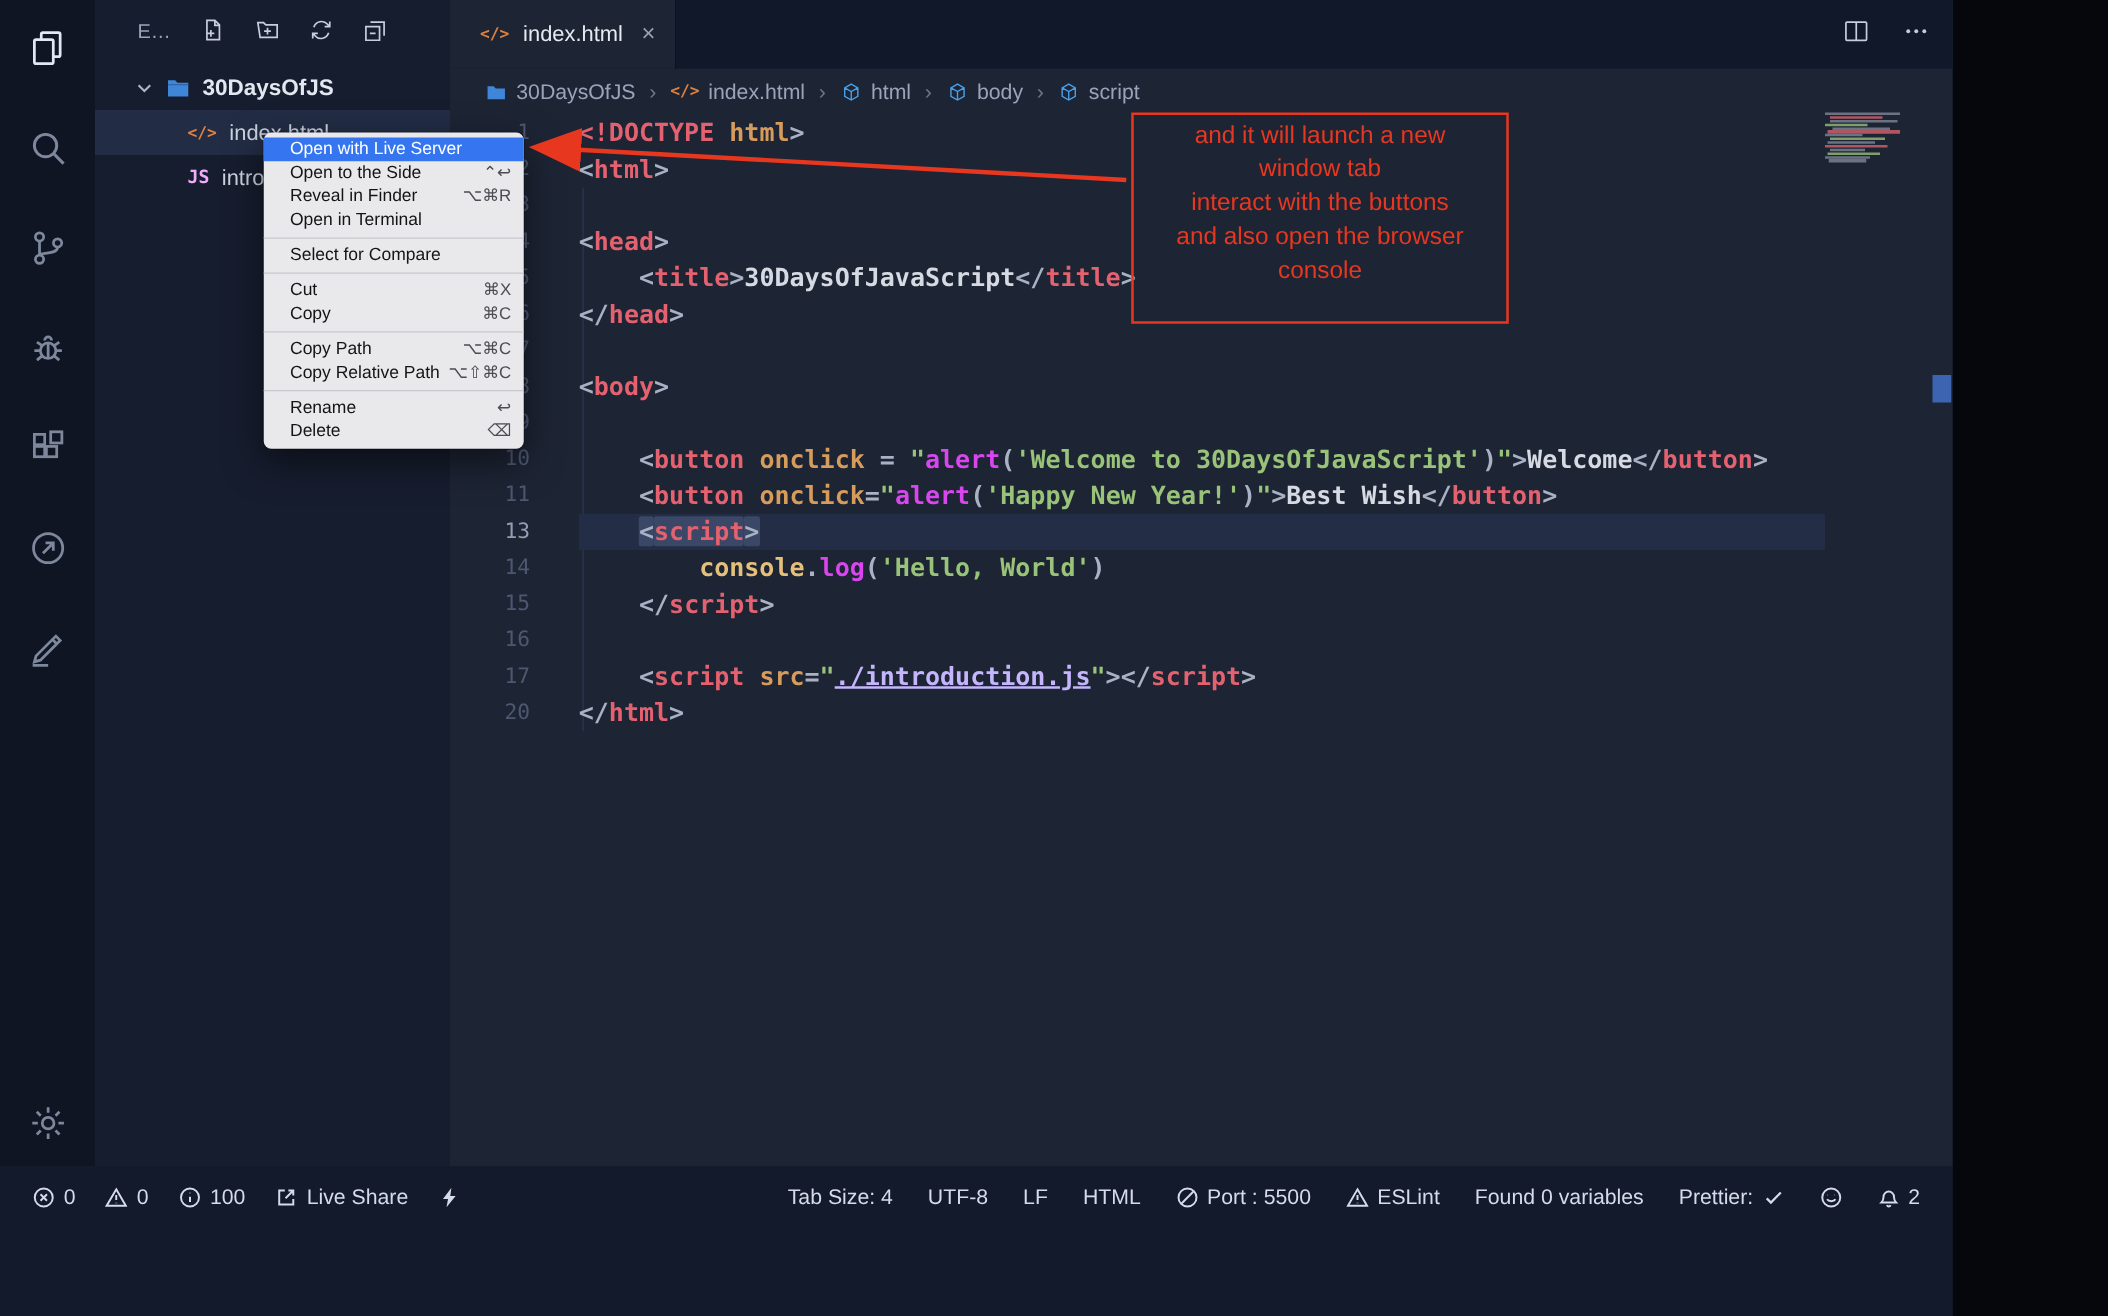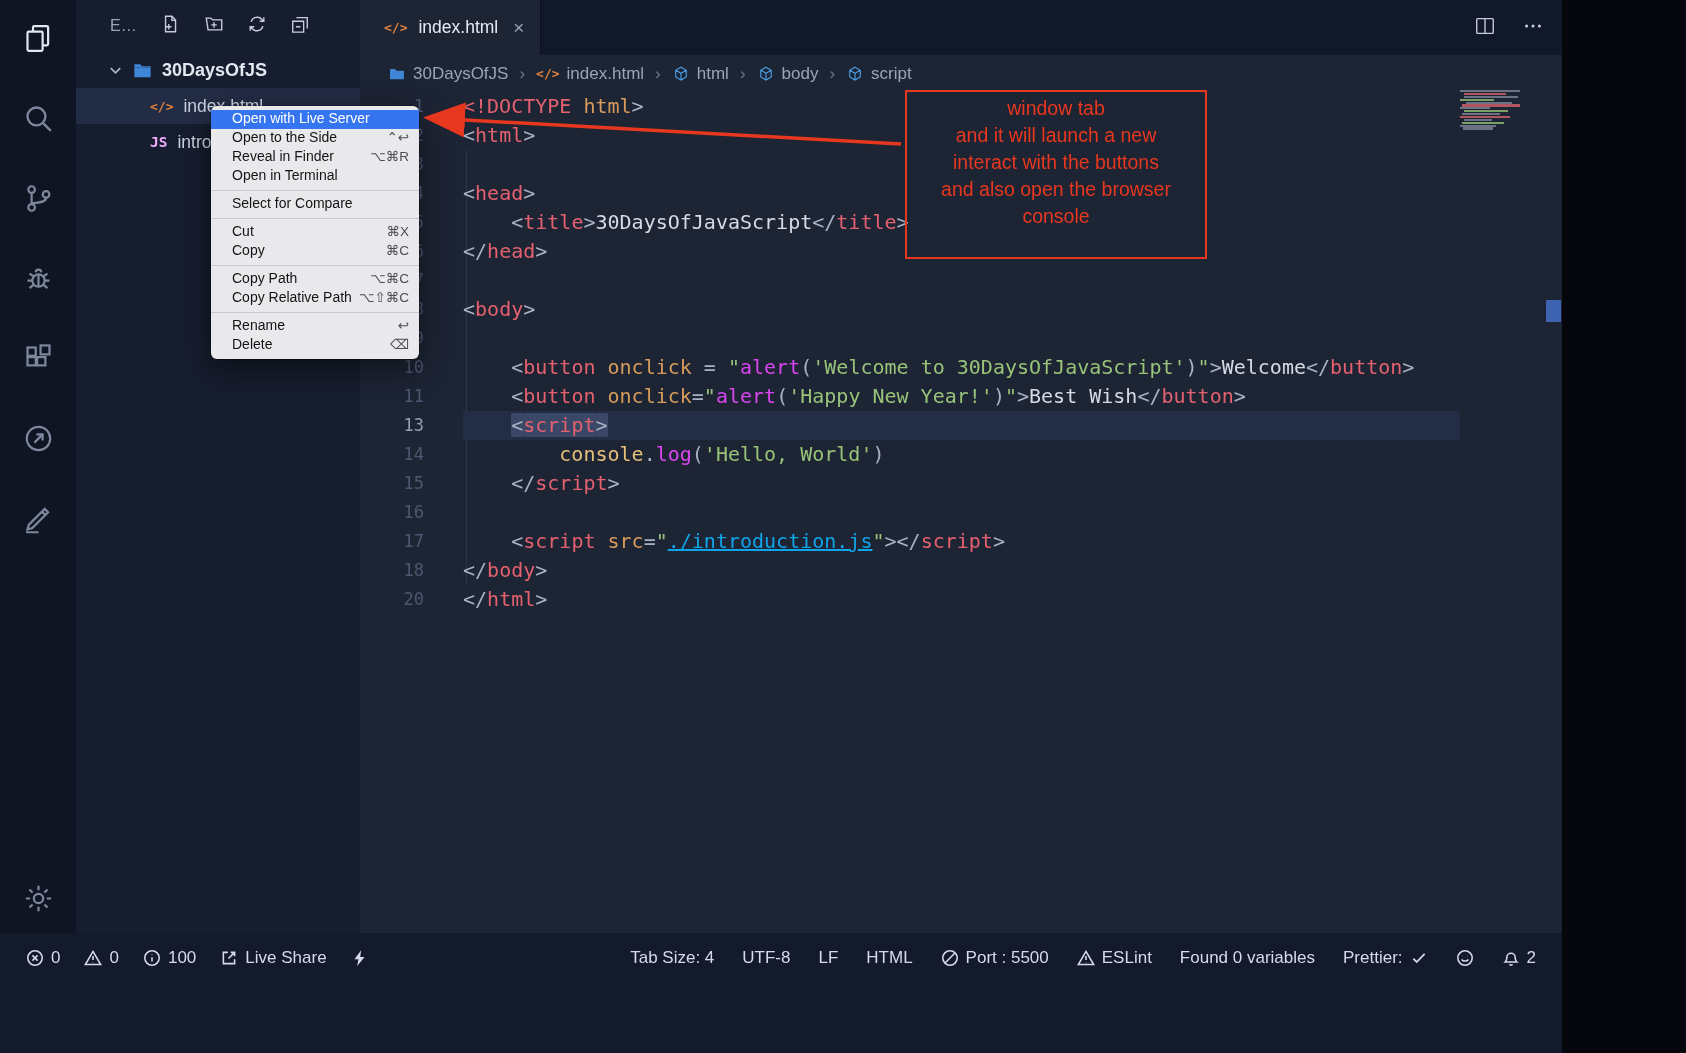--- a/index.html
+++ b/index.html
@@ -43,32 +43,32 @@
   #breadcrumbs { position:absolute; left:0; top:55px; width:100%; height:37px; display:flex; align-items:center;
                  padding-left:28px; color:#9aa4b9; font-size:17px; gap:8px; }
   .bc-item { display:flex; align-items:center; gap:7px; }
   .bc-sep { color:#6f7890; font-size:17px; margin:0 3px; }
   .bc-item svg { width:18px; height:18px; }
 
   #code-lines { position:absolute; left:0; top:92px; width:100%;
                 font-family:"DejaVu Sans Mono", monospace; font-size:20px; }
   .code-line { display:flex; height:29px; line-height:29px; position:relative; }
   .gutter { width:64px; flex:none; text-align:right; color:#4d5870; font-size:17px; }
-  .code { padding-left:39px; white-space:pre; position:relative; z-index:1; }
+  .code { padding-left:39px; white-space:pre; position:relative; z-index:1;font-weight:bold; }
   .code-line.current::before { content:""; position:absolute; left:103px; right:102px; top:0; bottom:0; background:#232d45; }
   .code-line.current .gutter { color:#939db4; }
   .occ { background:#3b4766; border-radius:2px; }
   .tk-p { color:#a9b2c5; }
   .tk-t { color:#e4616f; }
   .tk-a { color:#d79c5c; }
   .tk-s { color:#98c379; }
   .tk-f { color:#d946ef; }
   .tk-o { color:#e5c07b; }
   .tk-w { color:#d6dae2; }
-  .tk-u { color:#0ea5e9; text-decoration:underline; }
+  .tk-u { color:#c4b5fd; text-decoration:underline; }
 
   #indent-guide { position:absolute; left:106px; top:150px; width:1px; height:435px; background:#2b3550; }
   #minimap { position:absolute; left:1100px; top:90px; width:84px; }
   .mm-row { height:2.2px; margin-bottom:0.7px; }
   #ov-mark { position:absolute; left:1186px; top:300px; width:15px; height:22px; background:#3c64b0; }
 
   
   #note-box { position:absolute; left:545px; top:90px; width:302px; height:169px;
               border:2px solid #e8371f; color:#e8371f; text-align:center;
               font-size:19.5px; line-height:27px; padding-top:3px; z-index:40; }
@@ -320,24 +320,20 @@
           </div>
           <div class="code-line">
             <div class="gutter">16</div>
             <div class="code"></div>
           </div>
           <div class="code-line">
             <div class="gutter">17</div>
             <div class="code"><span class="tk-w">    </span><span class="tk-p">&lt;</span><span class="tk-t">script</span><span class="tk-w"> </span><span class="tk-a">src</span><span class="tk-p">=</span><span class="tk-s">"</span><span class="tk-u">./introduction.js</span><span class="tk-s">"</span><span class="tk-p">&gt;</span><span class="tk-p">&lt;/</span><span class="tk-t">script</span><span class="tk-p">&gt;</span></div>
           </div>
           <div class="code-line">
-            <div class="gutter">18</div>
-            <div class="code"><span class="tk-p">&lt;/</span><span class="tk-t">body</span><span class="tk-p">&gt;</span></div>
-          </div>
-          <div class="code-line">
             <div class="gutter">20</div>
             <div class="code"><span class="tk-p">&lt;/</span><span class="tk-t">html</span><span class="tk-p">&gt;</span></div>
           </div>
         </div>
       <div id="minimap">
           <div class="mm-row" style="margin-left: 0px; width: 60px; background: rgb(107, 114, 131);"></div>
           <div class="mm-row" style="margin-left: 4px; width: 42px; background: rgb(176, 86, 96);"></div>
           <div class="mm-row" style="margin-left: 4px; width: 54px; background: rgb(107, 114, 131);"></div>
           <div class="mm-row" style="margin-left: 0px; width: 34px; background: rgb(125, 160, 106);"></div>
           <div class="mm-row" style="margin-left: 6px; width: 46px; background: rgb(107, 114, 131);"></div>
@@ -347,22 +343,22 @@
           <div class="mm-row" style="margin-left: 2px; width: 38px; background: rgb(107, 114, 131);"></div>
           <div class="mm-row" style="margin-left: 0px; width: 50px; background: rgb(176, 86, 96);"></div>
           <div class="mm-row" style="margin-left: 4px; width: 28px; background: rgb(107, 114, 131);"></div>
           <div class="mm-row" style="margin-left: 2px; width: 42px; background: rgb(125, 160, 106);"></div>
           <div class="mm-row" style="margin-left: 0px; width: 36px; background: rgb(107, 114, 131);"></div>
           <div class="mm-row" style="margin-left: 3px; width: 30px; background: rgb(107, 114, 131);"></div>
         </div>
       <div id="ov-mark"></div>
 
       <div id="note-box">
+        <div>and it will launch a new</div>
         <div>window tab</div>
-        <div>and it will launch a new</div>
         <div>interact with the buttons</div>
         <div>and also open the browser</div>
         <div>console</div>
       </div>
     </div>
 
     <div id="status-bar">
       <div class="status-row" id="status-row">
           <div class="st-item st-left">
             <span style="display: flex;">

